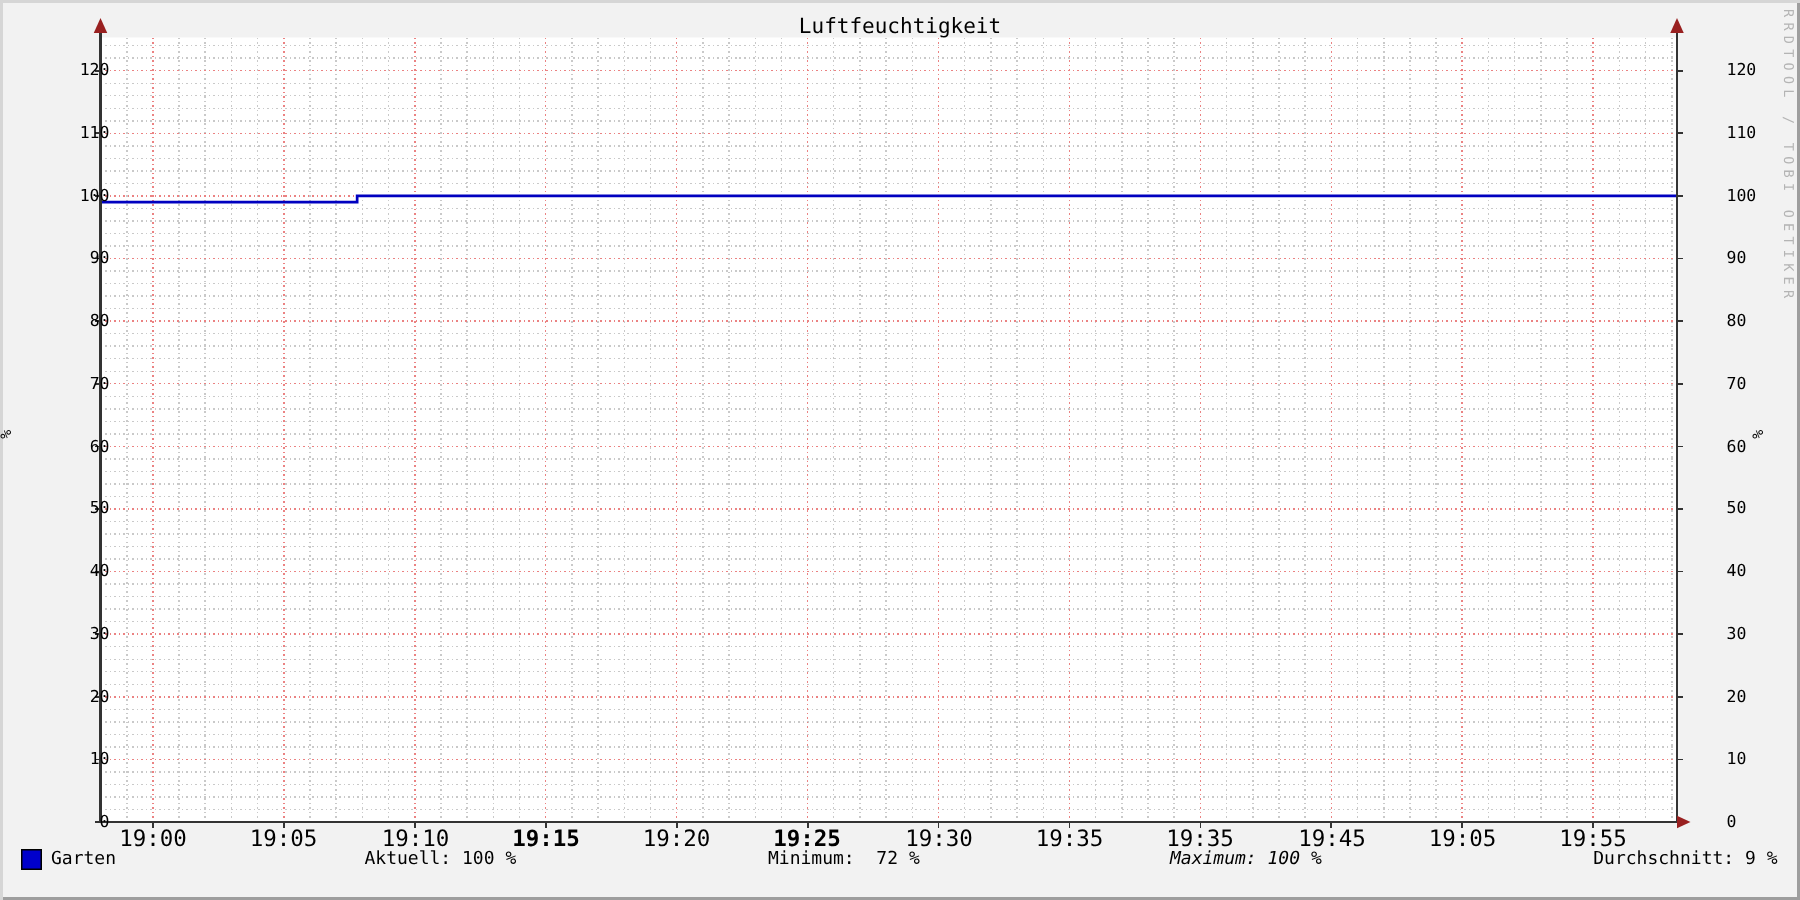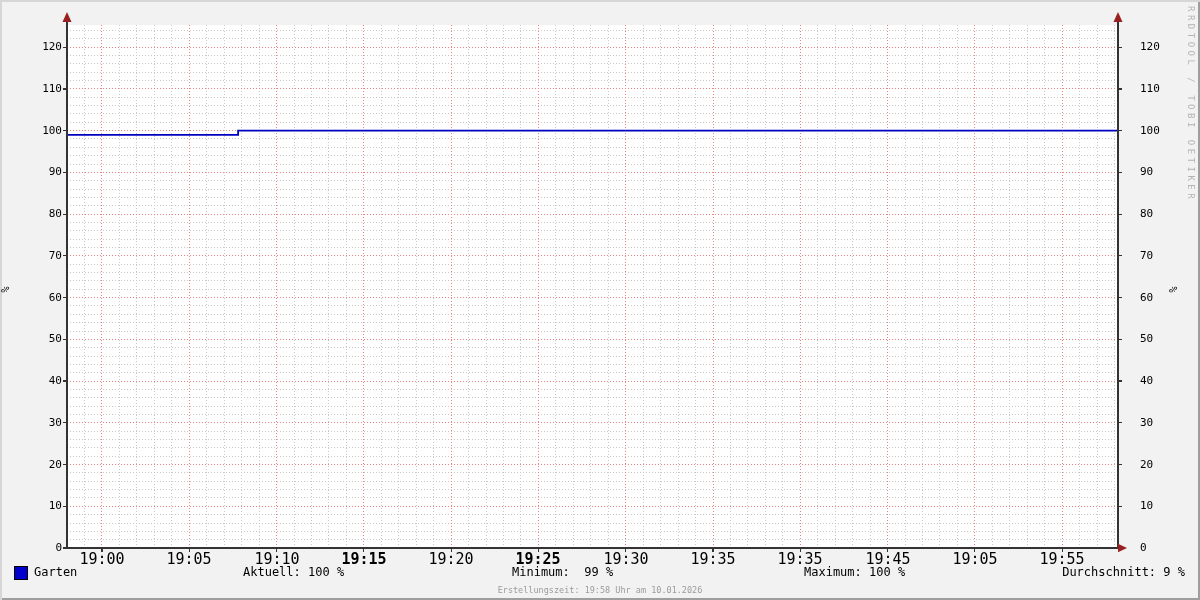--- a/index.html
+++ b/index.html
@@ -18,34 +18,34 @@
     font-size:14px;line-height:16px;color:#000;
   }
   .watermark{
     position:absolute;right:4px;top:6px;
     writing-mode:vertical-rl;
     font-size:9px;letter-spacing:3.5px;color:#b4b4b4;
   }
   .ylab{position:absolute;font-size:10px;color:#000;transform:rotate(-90deg);transform-origin:center;}
   .ylab.left{left:2px;top:284px;}
   .ylab.right{left:1170px;top:284px;}
-  .ytick{position:absolute;font-size:11px;line-height:12px;color:#000;}
+  .ytick{position:absolute;font-size:11px;line-height:12px;color:#000;margin-left:11px;}
   .ytick.left{left:2px;width:60px;text-align:right;}
   .ytick.right{left:1140px;width:40px;text-align:left;}
   .xtick{position:absolute;font-size:15px;line-height:12px;width:70px;text-align:center;color:#000;}
   .legend-row{position:absolute;left:0;top:565px;width:1200px;height:16px;}
   .swatch{
     position:absolute;left:14px;top:1px;width:12px;height:12px;
     border:1px solid #000;background:#0000cc;
   }
   .series-label{position:absolute;left:34px;top:0;font-size:12px;line-height:15px;}
   .stat{position:absolute;top:0;font-size:12px;line-height:15px;white-space:pre;}
   .stat.aktuell{left:243px;}
   .stat.minimum{left:512px;}
-  .stat.maximum{left:804px;}
+  .stat.maximum{left:780px;font-style:italic;}
   .stat.durchschnitt{right:15px;}
   .footer{
     position:absolute;left:0;top:585px;width:1200px;text-align:center;
     font-size:8.5px;line-height:10px;color:#9b9b9b;
   }
 </style>
 </head>
 <body>
 
 <div id="graph">
@@ -94,28 +94,28 @@
       <div class="xtick" style="left: 416px; top: 553px;">19:20</div>
       <div class="xtick" style="left: 503px; top: 553px; font-weight: bold;">19:25</div>
       <div class="xtick" style="left: 591px; top: 553px;">19:30</div>
       <div class="xtick" style="left: 678px; top: 553px;">19:35</div>
       <div class="xtick" style="left: 765px; top: 553px;">19:35</div>
       <div class="xtick" style="left: 853px; top: 553px;">19:45</div>
       <div class="xtick" style="left: 940px; top: 553px;">19:05</div>
       <div class="xtick" style="left: 1027px; top: 553px;">19:55</div>
     </div>
 
+  <div class="title">Luftfeuchtigkeit</div>
   <div class="watermark">RRDTOOL / TOBI OETIKER</div>
 
   <div class="ylab left">%</div>
   <div class="ylab right">%</div>
 
   <div class="legend-row">
     <span class="swatch" style="background: rgb(0, 0, 204);"></span>
     <span class="series-label">Garten</span>
     <span class="stat aktuell">Aktuell: 100 %</span>
-    <span class="stat minimum">Minimum:  99 %</span>
+    <span class="stat minimum">Minimum:  72 %</span>
     <span class="stat maximum">Maximum: 100 %</span>
     <span class="stat durchschnitt">Durchschnitt: 9 %</span>
   </div>
 
-  <div class="footer">Erstellungszeit: 19:58 Uhr am 10.01.2026</div>
 </div>
 
 </body></html>

